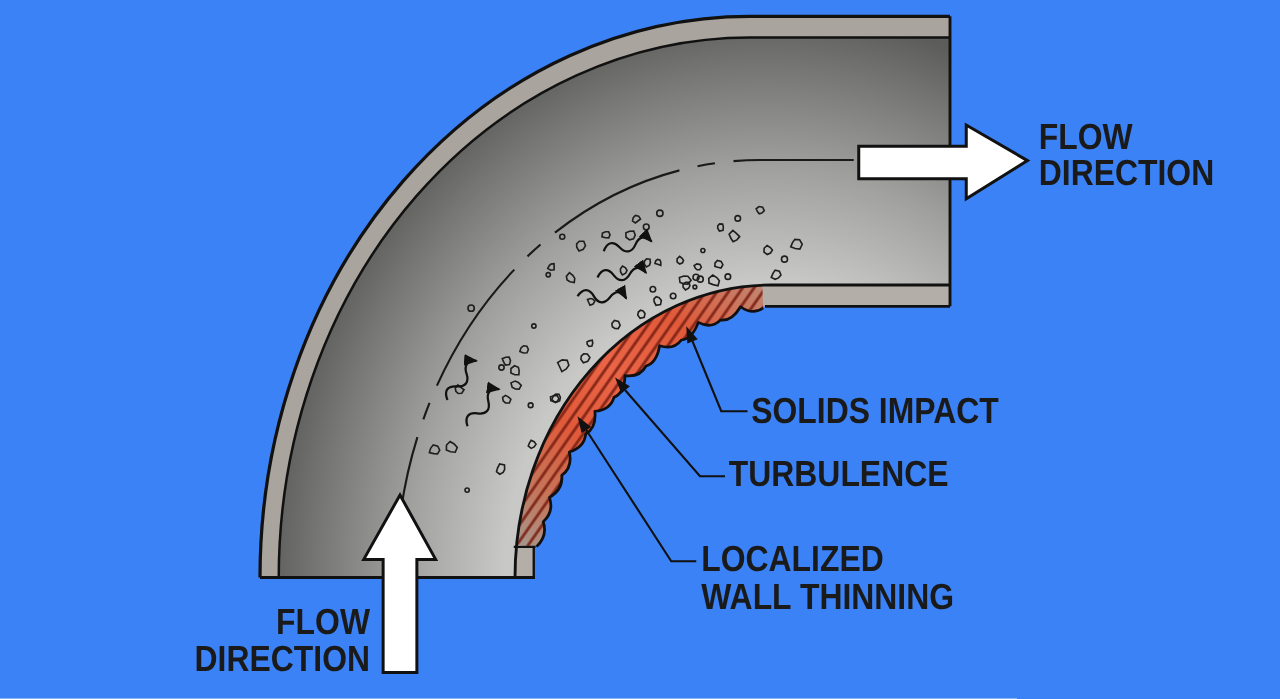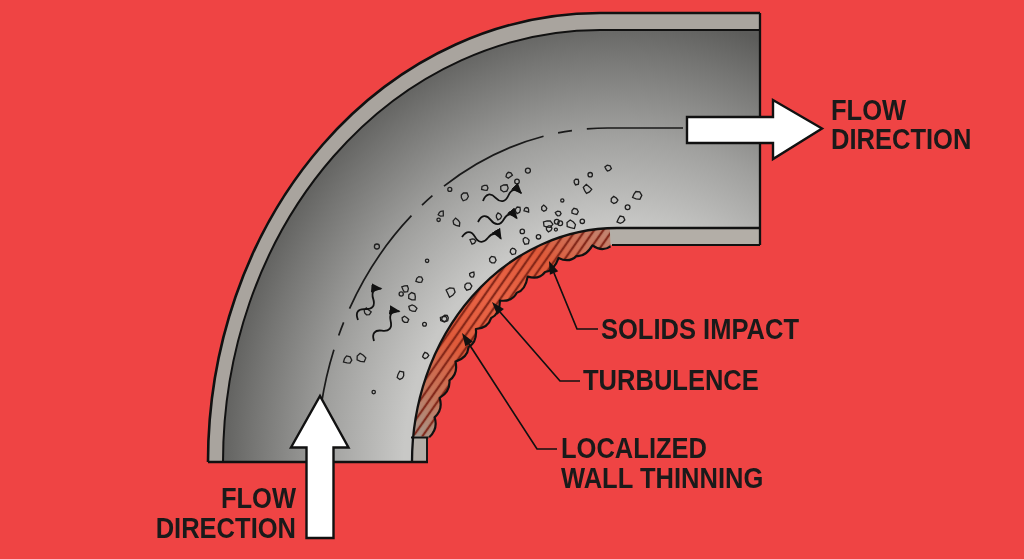--- a/index.html
+++ b/index.html
@@ -1,16 +1,16 @@
 <!DOCTYPE html>
 <html><head>
 <meta charset="utf-8">
 <style>
   html,body{margin:0;padding:0;background:#ffffff;}
-  #stage{position:relative;width:1024px;height:559px;background:#ef4444;overflow:hidden;
+  #stage{position:relative;width:1024px;height:559px;background:#3b82f6;overflow:hidden;
          font-family:"Liberation Sans",sans-serif;}
   #diagram-svg{position:absolute;left:0;top:0;}
   .label{position:absolute;font-weight:700;font-size:29px;line-height:29px;color:#1a1a1a;
          transform:scaleX(0.88);transform-origin:0 0;white-space:nowrap;letter-spacing:0;}
   .label.right{text-align:right;transform-origin:100% 0;}
   .label.lh30{line-height:30px;}
 </style>
 </head>
 <body>
 

